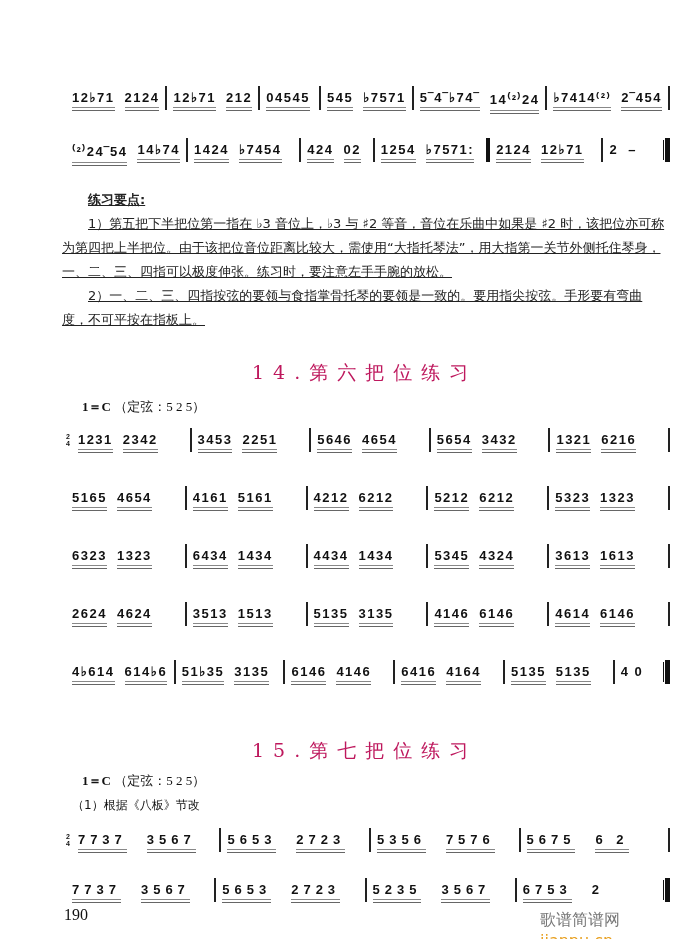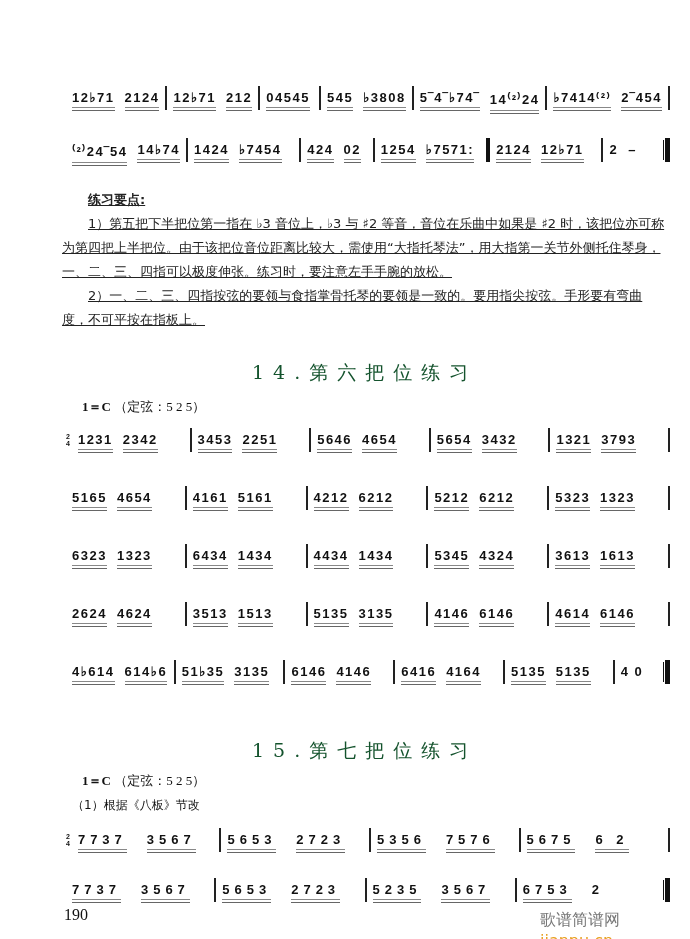--- a/index.html
+++ b/index.html
@@ -6,21 +6,21 @@
   body { width:690px; height:939px; position:relative; overflow:hidden; font-family:"DejaVu Sans", sans-serif; color:#111; }
   .staff { position:absolute; left:66px; width:604px; height:30px; display:flex; align-items:flex-start; }
   .measure { display:flex; align-items:flex-start; flex:1; padding:0 6px; box-sizing:border-box; gap:10px; }
   .grp { position:relative; font-family:"Liberation Sans", sans-serif; font-weight:bold; font-size:13px; letter-spacing:1.5px; padding-bottom:5px; white-space:nowrap; }
   .grp.u2 { border-bottom:1px solid #666; }
   .grp.u2::after { content:""; position:absolute; left:0; right:0; bottom:2px; border-bottom:1px solid #888; }
   .bar { width:0; border-left:2px solid #222; height:24px; align-self:flex-start; margin-top:-4px; }
   .bar.end { border-left:5px solid #111; box-shadow:-4px 0 0 -2px #111; }
   .bar.rep { border-left:4px solid #111; }
   .ts { font-family:"Liberation Sans", sans-serif; font-weight:bold; font-size:7px; line-height:7px; display:flex; flex-direction:column; margin-right:2px; margin-top:1px; }
-  .title { position:absolute; font-family:"DejaVu Serif", serif; font-size:19px; letter-spacing:9px; color:#14532d; }
+  .title { position:absolute; font-family:"DejaVu Serif", serif; font-size:19px; letter-spacing:9px; color:#be185d; }
   .key { position:absolute; left:82px; font-family:"Liberation Serif", serif; font-size:13px; font-weight:bold; }
   .key .tune { font-weight:normal; font-size:13px; }
   .para { position:absolute; left:62px; width:606px; font-family:"DejaVu Sans", sans-serif; font-size:13px; line-height:24px; color:#222; }
   .para p { margin:0;text-decoration:underline; }
   .indent { text-indent:26px; }
   .notes-title { font-weight:bold; padding-left:26px; }
   .pagenum { position:absolute; left:64px; top:906px; font-family:"Liberation Serif", serif; font-size:16px; }
   .watermark { position:absolute; left:540px; top:910px; font-size:16px; color:#777; }
   .watermark .dom { color:#e8a020; }
   .sub { position:absolute; left:72px; font-size:12px; }
@@ -38,21 +38,21 @@
     <span class="grp u2">12♭71</span>
     <span class="grp u2">212</span>
   </div>
   <div class="bar"></div>
   <div class="measure" style="flex:0.6">
     <span class="grp u2">04545</span>
   </div>
   <div class="bar"></div>
   <div class="measure">
     <span class="grp u2">545</span>
-    <span class="grp u2">♭3808</span>
+    <span class="grp u2">♭7571</span>
   </div>
   <div class="bar"></div>
   <div class="measure">
     <span class="grp u2">5‾4‾♭74‾</span>
     <span class="grp u2">14⁽²⁾24</span>
   </div>
   <div class="bar"></div>
   <div class="measure">
     <span class="grp u2">♭7414⁽²⁾</span>
     <span class="grp u2">2‾454</span>
@@ -125,21 +125,21 @@
       <span class="grp u2">4654</span>
     </div>
   <div class="bar"></div>
   <div class="measure">
       <span class="grp u2">5654</span>
       <span class="grp u2">3432</span>
     </div>
   <div class="bar"></div>
   <div class="measure">
       <span class="grp u2">1321</span>
-      <span class="grp u2">3793</span>
+      <span class="grp u2">6216</span>
     </div>
   <div class="bar"></div>
 </div>
 
 <div class="staff" style="top:490px;">
   <div class="measure">
       <span class="grp u2">5165</span>
       <span class="grp u2">4654</span>
     </div>
   <div class="bar"></div>

